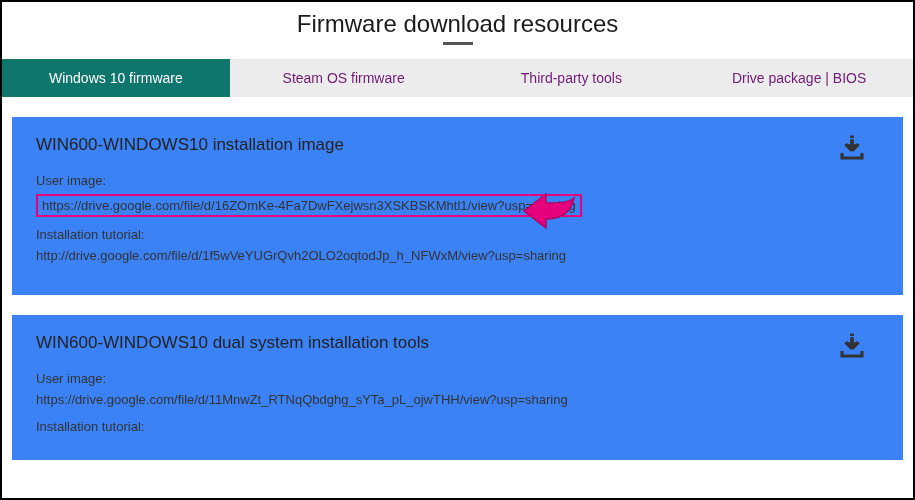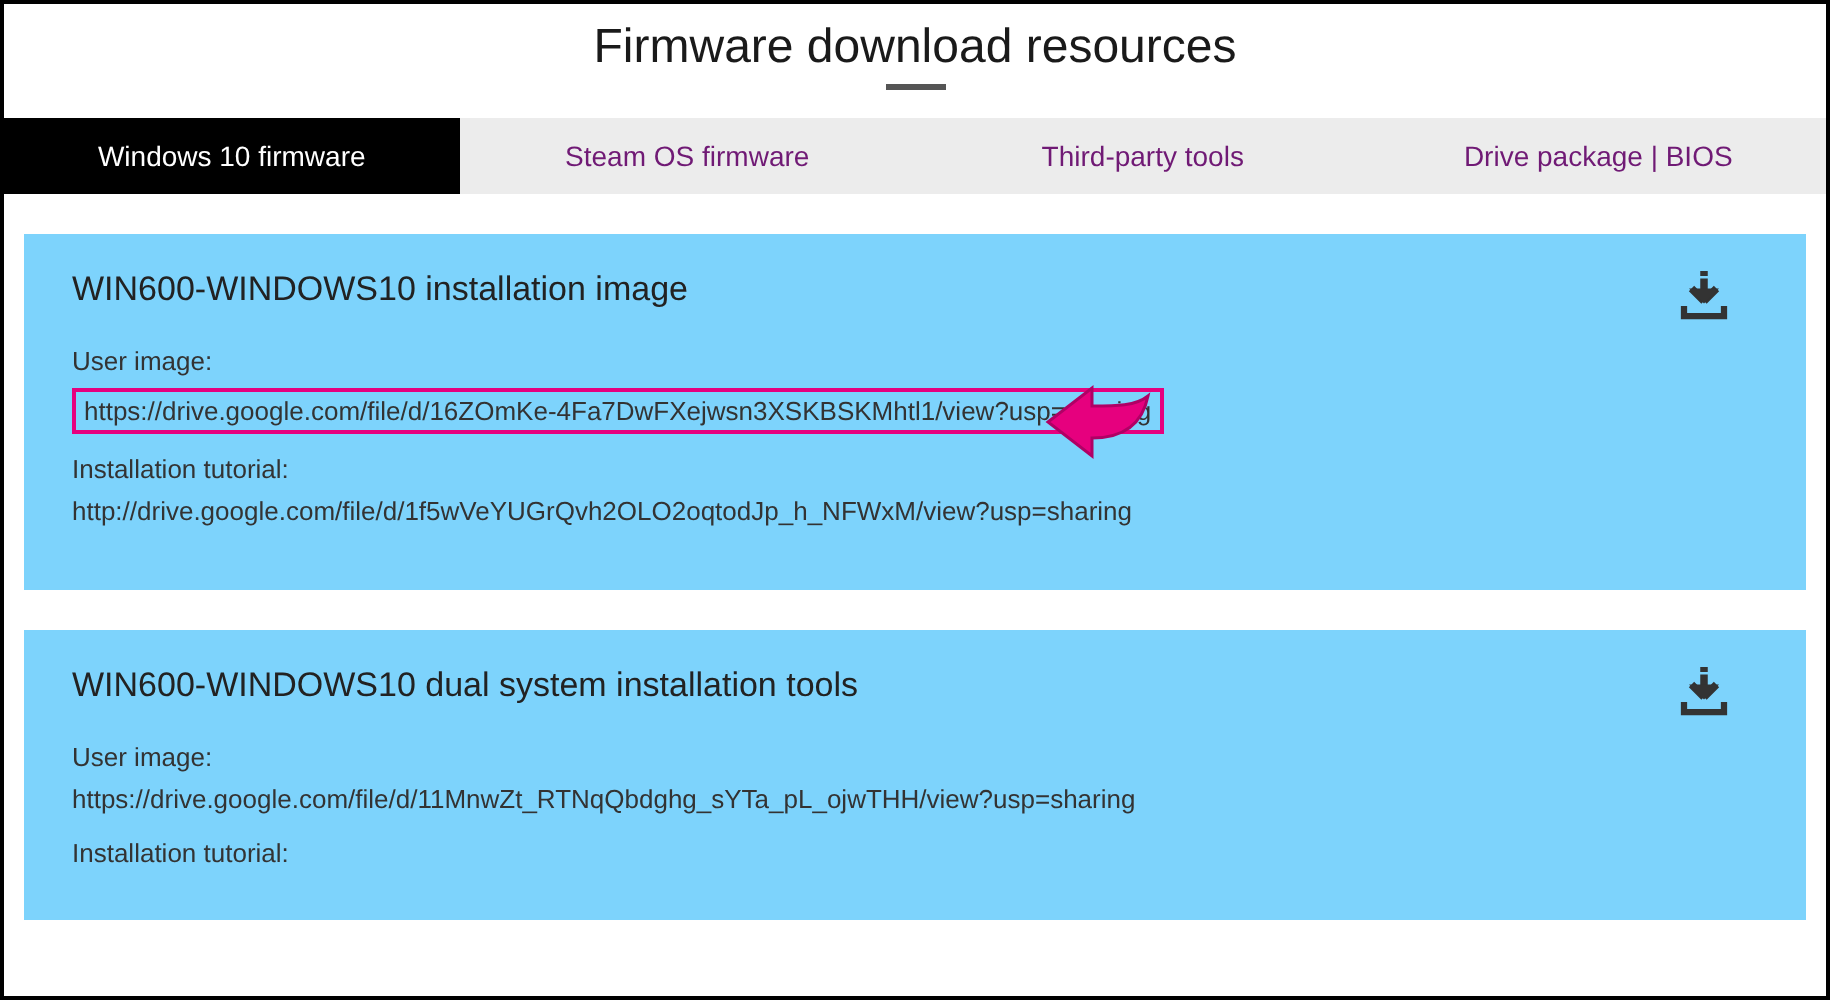--- a/index.html
+++ b/index.html
@@ -38,25 +38,25 @@
     .tab {
       flex: 1;
       display: flex;
       align-items: center;
       justify-content: center;
       font-size: 14px;
       color: #701a75;
       cursor: pointer;
     }
     .tab.active {
-      background: #000000;
+      background: #0f766e;
       color: #fff;
     }
     .card {
-      background: #7dd3fc;
+      background: #3b82f6;
       margin: 0 10px 20px;
       padding: 18px 24px 20px;
       position: relative;
       word-break: break-all;
     }
     .card-title {
       font-size: 17px;
       color: #222;
       margin-bottom: 18px;
       font-weight: 400;

